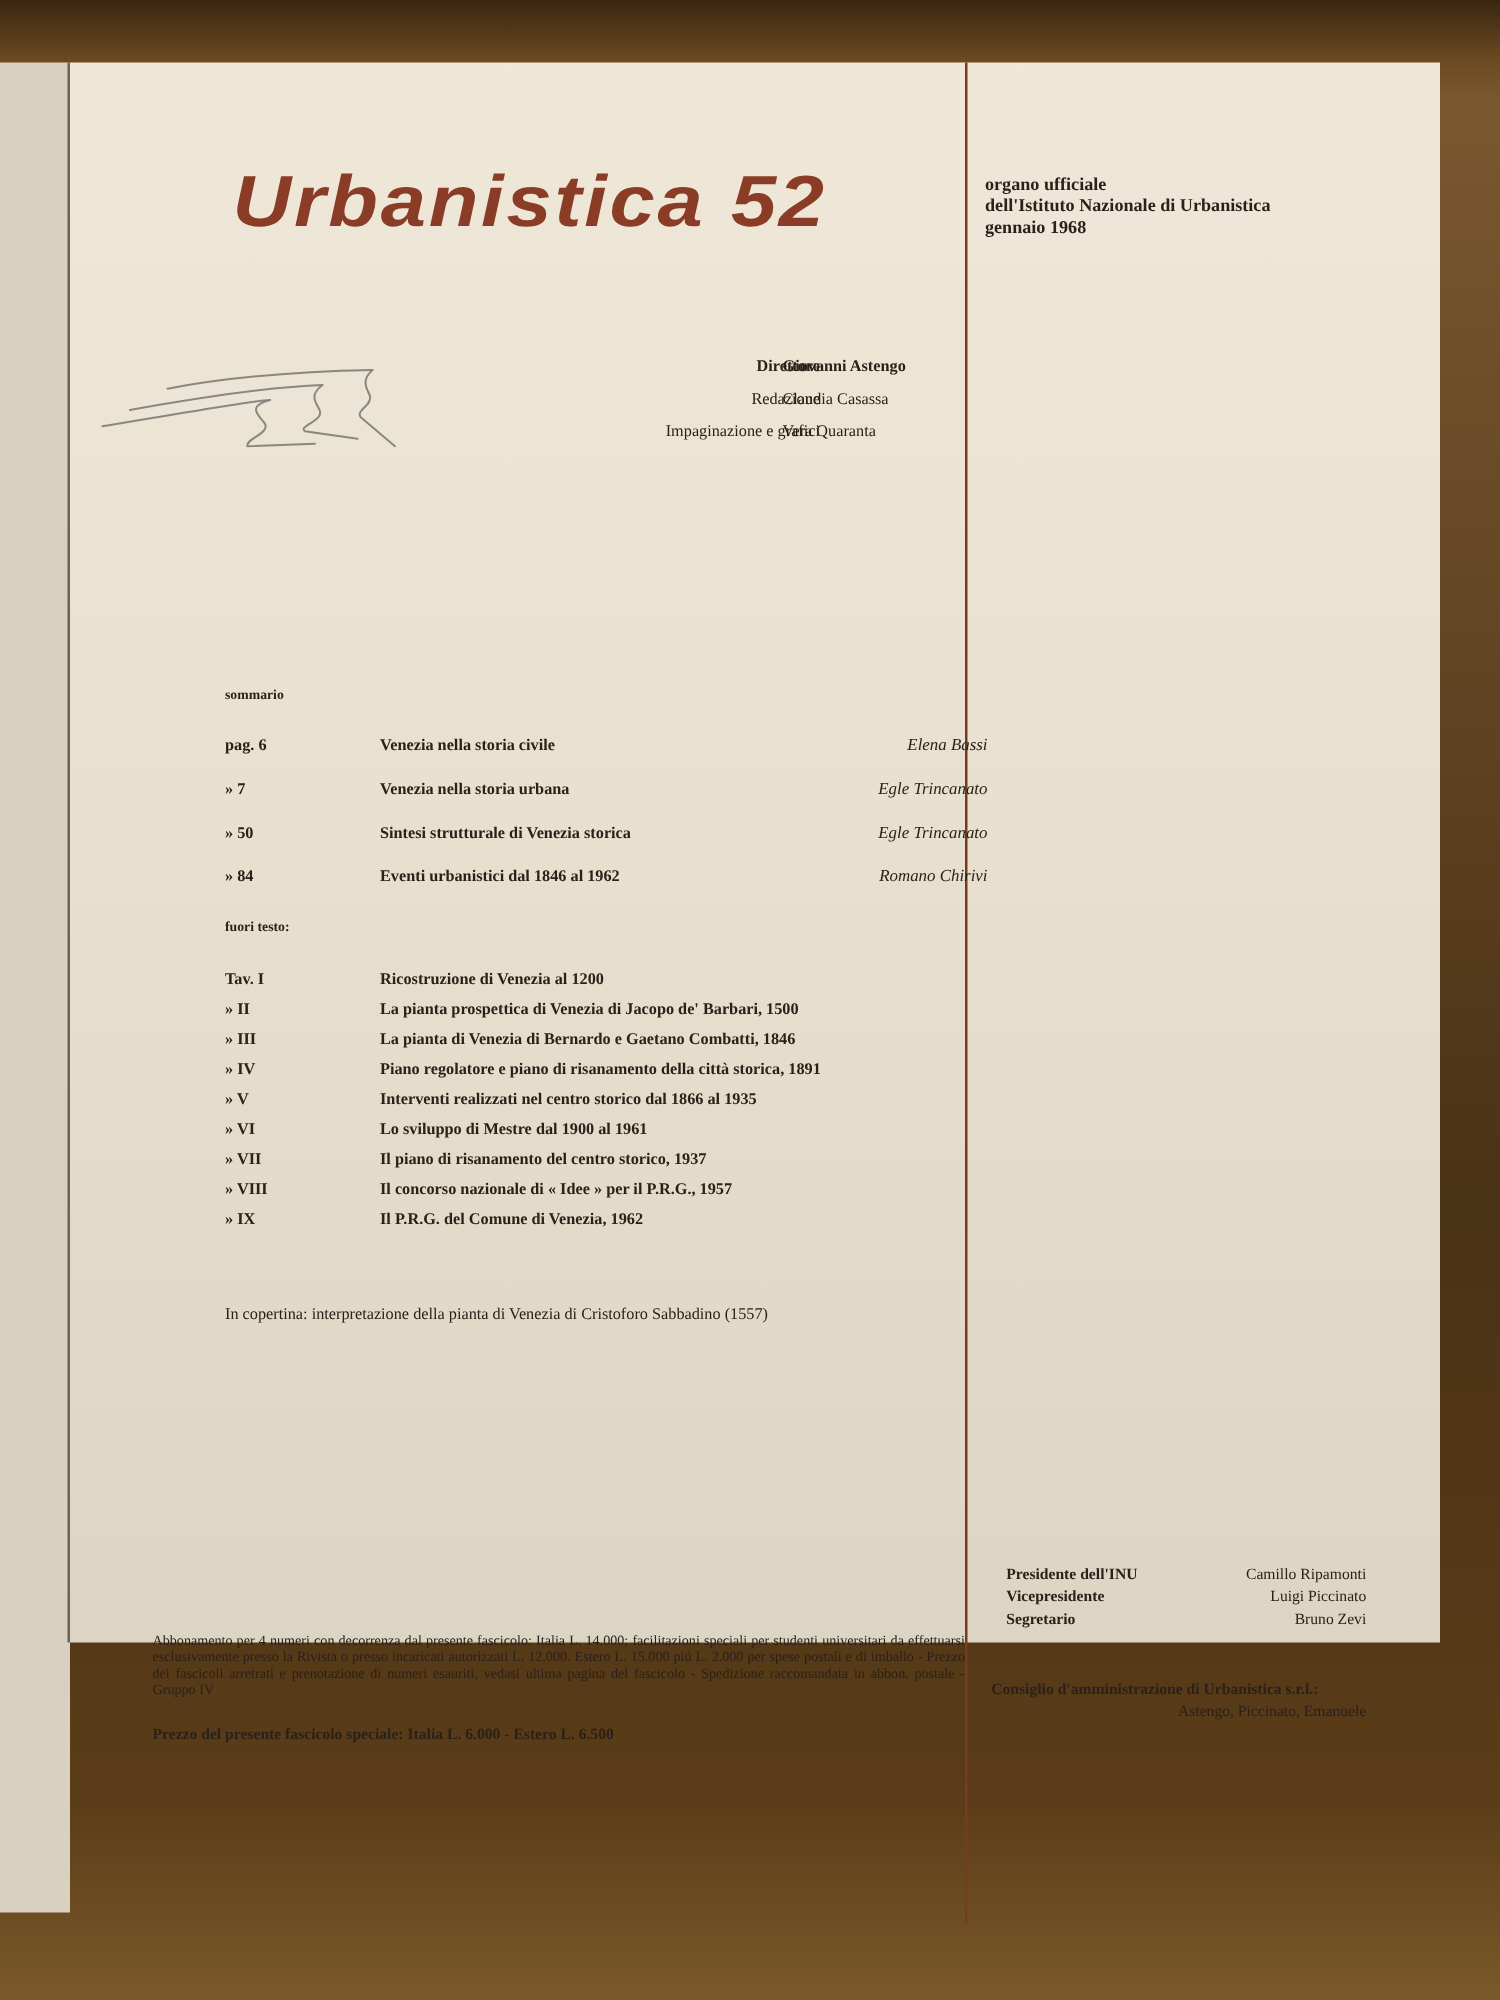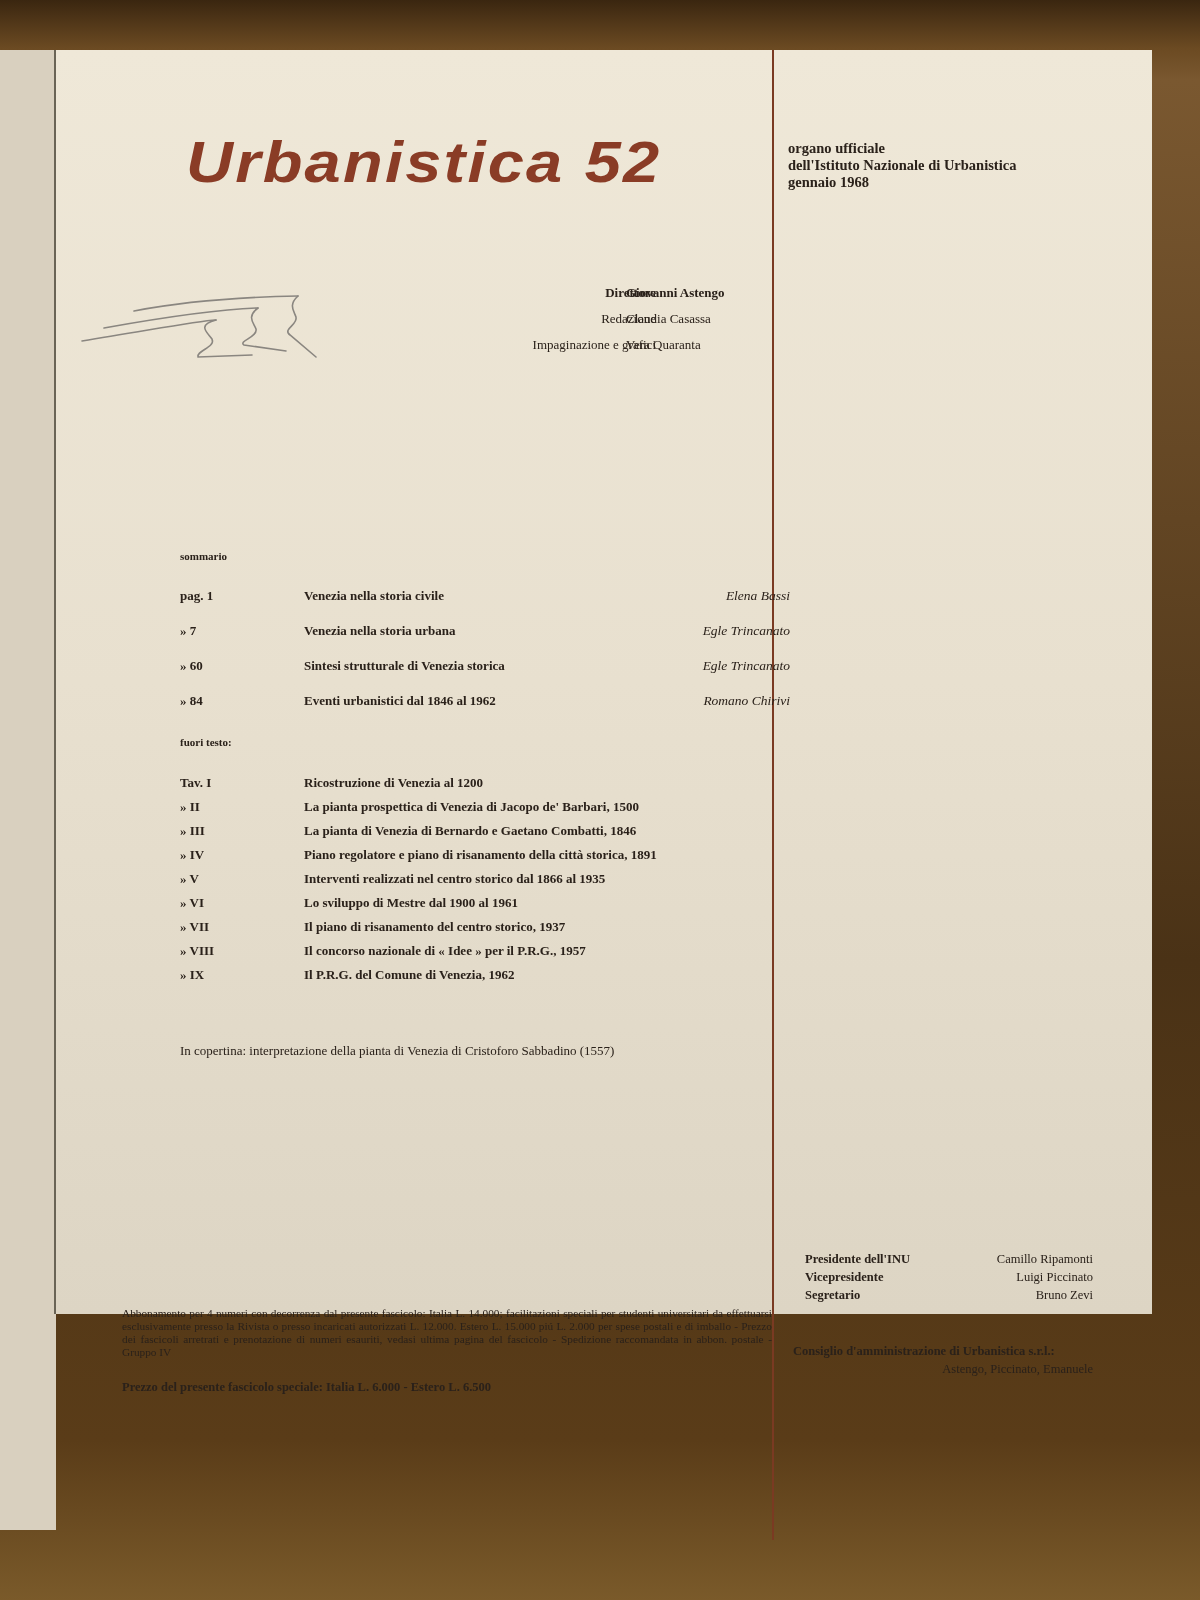--- a/index.html
+++ b/index.html
@@ -71,31 +71,31 @@
   </div>
   <div class="staff staff-names">
     <div style="position:absolute;top:0;white-space:nowrap">Giovanni Astengo</div>
     <div style="position:absolute;top:26px;white-space:nowrap;font-weight:normal">Claudia Casassa</div>
     <div style="position:absolute;top:52px;white-space:nowrap;font-weight:normal">Vera Quaranta</div>
   </div>
 
   <div class="section" style="top:500px">sommario</div>
 
   <div class="row" style="top:538px">
-    <span class="pg">pag. 1</span>
+    <span class="pg">pag. 6</span>
     <span class="tt">Venezia nella storia civile</span>
     <span class="au">Elena Bassi</span>
   </div>
   <div class="row" style="top:573px">
     <span class="pg">»   7</span>
     <span class="tt">Venezia nella storia urbana</span>
     <span class="au">Egle Trincanato</span>
   </div>
   <div class="row" style="top:608px">
-    <span class="pg">»   60</span>
+    <span class="pg">»   50</span>
     <span class="tt">Sintesi strutturale di Venezia storica</span>
     <span class="au">Egle Trincanato</span>
   </div>
   <div class="row" style="top:643px">
     <span class="pg">»   84</span>
     <span class="tt">Eventi urbanistici dal 1846 al 1962</span>
     <span class="au">Romano Chirivi</span>
   </div>
 
   <div class="section" style="top:686px">fuori testo:</div>

